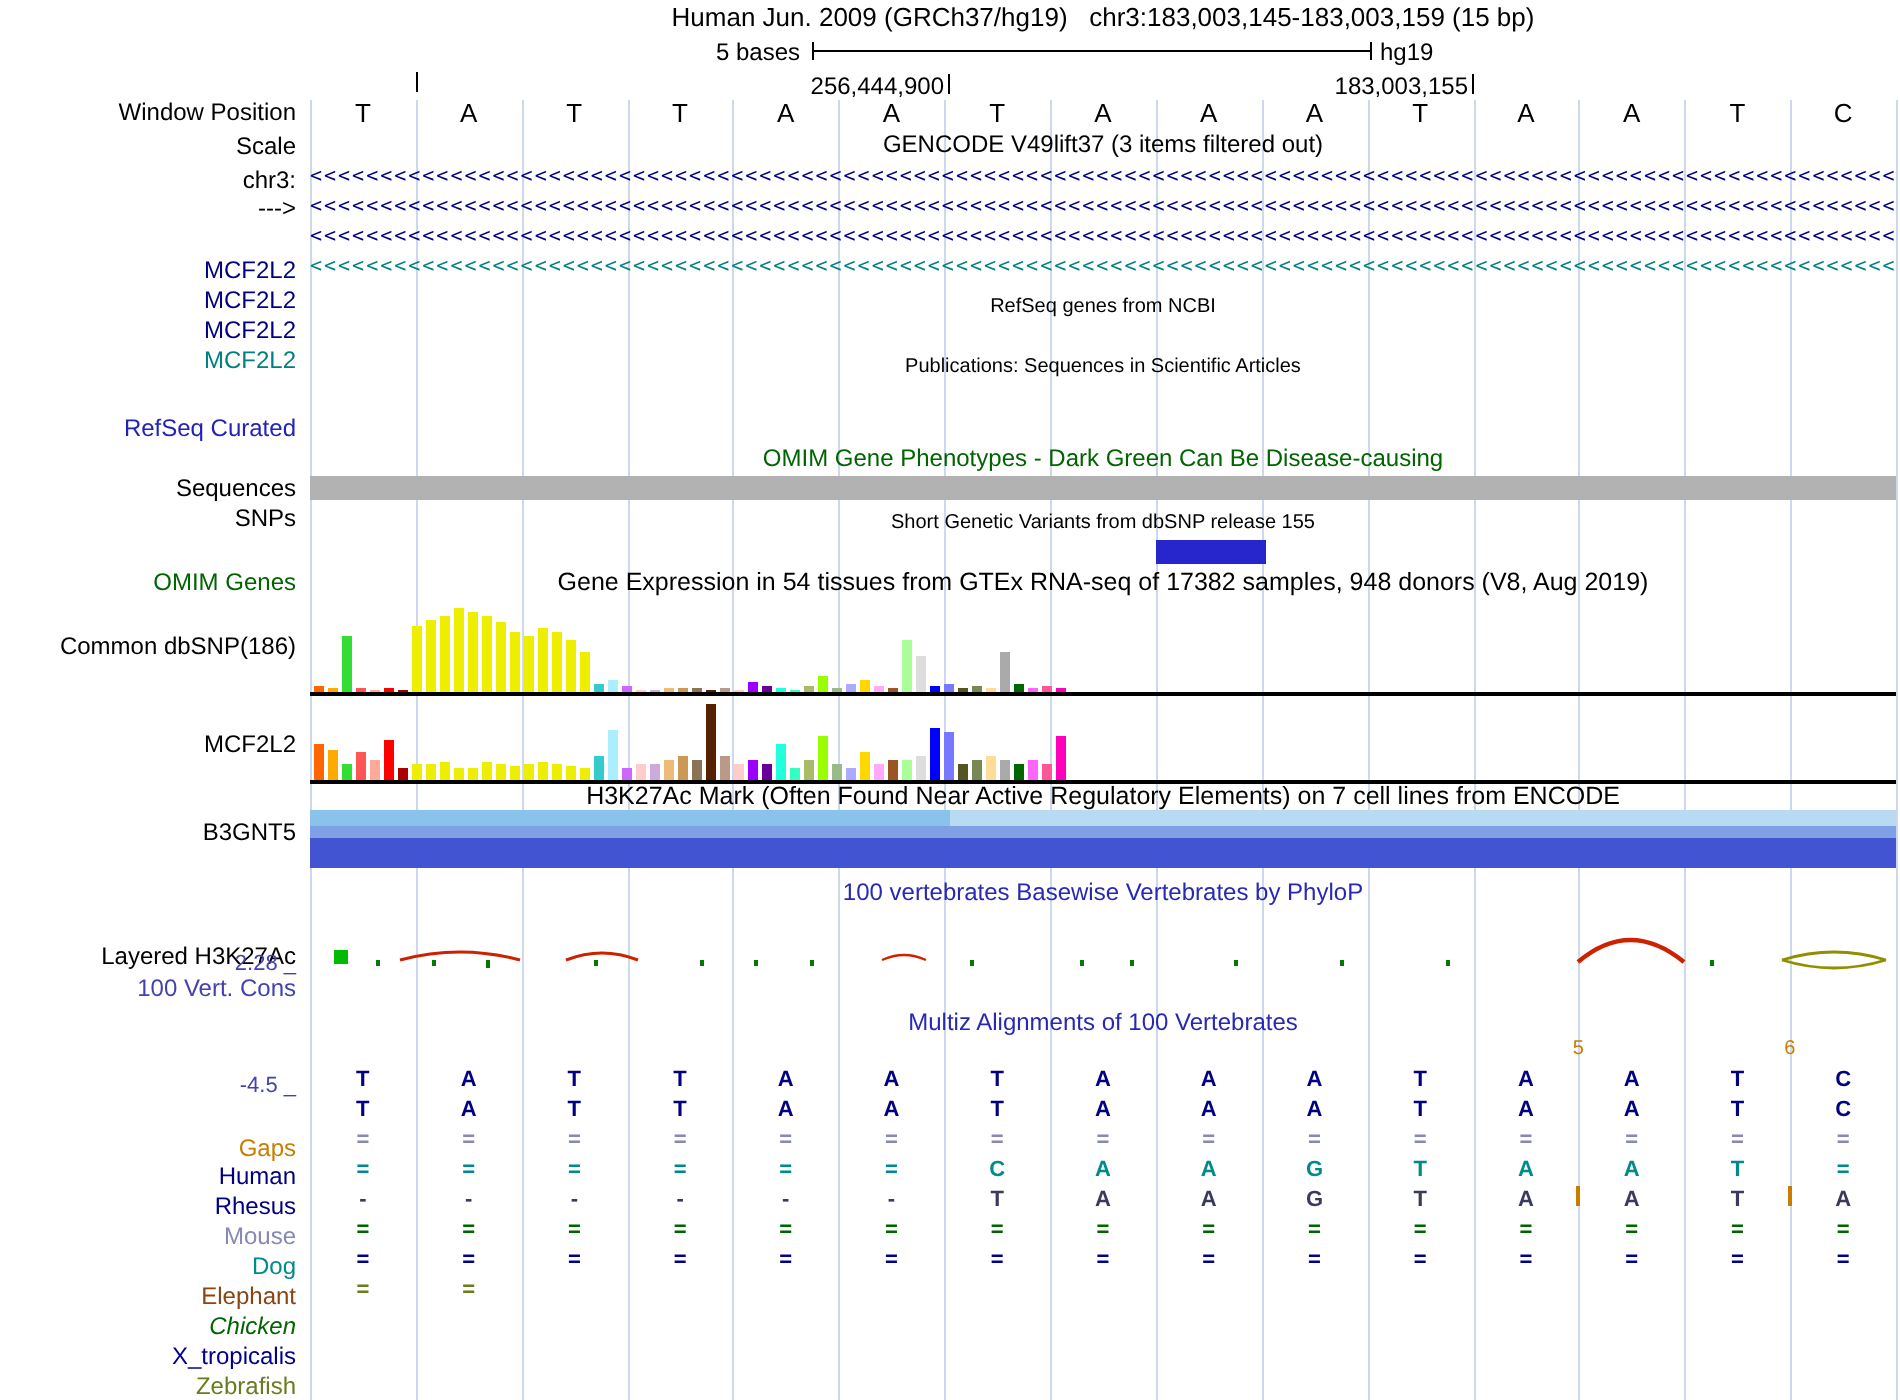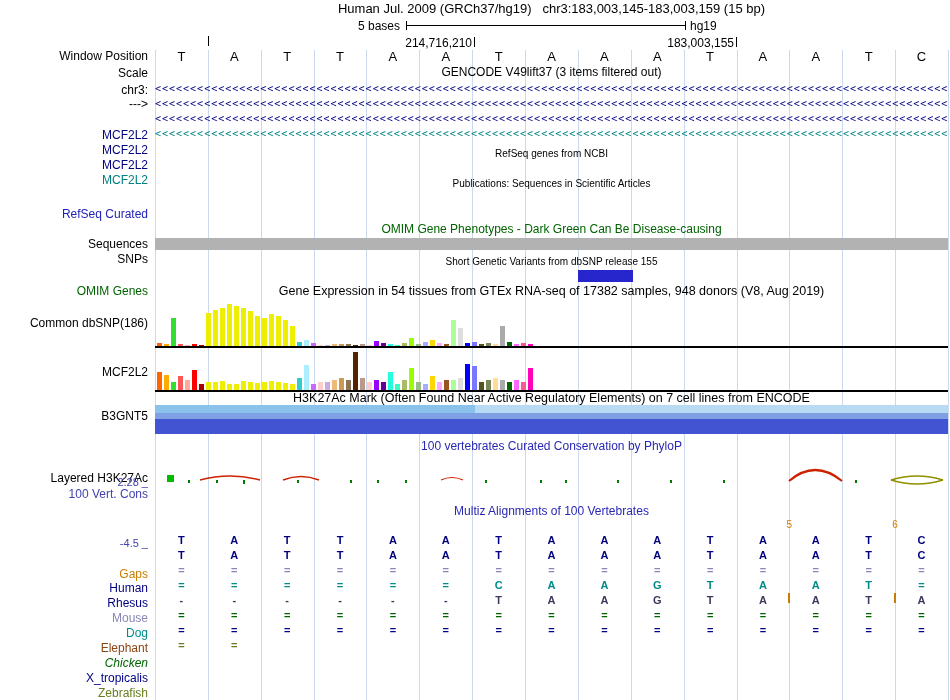--- a/index.html
+++ b/index.html
@@ -40,31 +40,31 @@
       <div class="gridline" style="left: 630.8px;"></div>
       <div class="gridline" style="left: 683.667px;"></div>
       <div class="gridline" style="left: 736.533px;"></div>
       <div class="gridline" style="left: 789.4px;"></div>
       <div class="gridline" style="left: 842.267px;"></div>
       <div class="gridline" style="left: 895.133px;"></div>
       <div class="gridline" style="left: 948px;"></div>
     </div>
 
   <div class="llabel" style="top:2px">Window Position</div>
-  <div class="ctitle" style="top:2px;font-size:13px;white-space:pre">Human Jul. 2009 (GRCh37/hg19)   chr3:183,003,145-183,003,159 (15 bp)</div>
+  <div class="ctitle" style="top:2px;font-size:13px;white-space:pre">Human Jun. 2009 (GRCh37/hg19)   chr3:183,003,145-183,003,159 (15 bp)</div>
 
   <div class="llabel" style="top:19px">Scale</div>
   <div style="position:absolute;top:19px;left:300px;width:100px;text-align:right">5 bases</div>
   <div class="scale-bar" style="top:21px;left:406px;width:278px">
       <div class="sb-line"></div>
     </div>
   <div style="position:absolute;top:19px;left:690px">hg19</div>
 
   <div class="llabel" style="top:36px">chr3:</div>
-  <div style="position:absolute;top:36px;left:354px;width:118px;text-align:right">214,716,210</div>
+  <div style="position:absolute;top:36px;left:354px;width:118px;text-align:right">256,444,900</div>
   <div class="tick" style="top:37px;left:474px;height:10px"></div>
   <div style="position:absolute;top:36px;left:616px;width:118px;text-align:right">183,003,155</div>
   <div class="tick" style="top:37px;left:736px;height:10px"></div>
   <div class="tick" style="top:36px;left:208px;height:10px"></div>
 
   <div class="llabel" style="top:50px">---&gt;</div>
   <div id="seq-row" style="position:absolute;top:50px;left:0;width:950px;height:14px">
       <span class="colcell seqletter" style="left: 181.433px;">T</span>
       <span class="colcell seqletter" style="left: 234.3px;">A</span>
       <span class="colcell seqletter" style="left: 287.167px;">T</span>
@@ -228,21 +228,21 @@
   <div class="ctitle" style="top:392px;font-size:12.5px">H3K27Ac Mark (Often Found Near Active Regulatory Elements) on 7 cell lines from ENCODE</div>
   <div class="llabel" style="top:424px">Layered H3K27Ac</div>
   <div style="position:absolute;top:405px;left:155px;width:793px;height:29px">
     <div class="band" style="top:0;left:0;width:793px;height:8px;background:#b8daf3"></div>
     <div class="band" style="top:0;left:0;width:320px;height:8px;background:#8ac2ec"></div>
     <div class="band" style="top:8px;left:0;width:793px;height:6px;background:#7fa0e4"></div>
     <div class="band" style="top:14px;left:0;width:793px;height:15px;background:#4254d2"></div>
   </div>
 
   <div class="llabel" style="top:428px;font-size:11px;color:#4242b0">2.28 _</div>
-  <div class="ctitle blue-title" style="top:440px">100 vertebrates Curated Conservation by PhyloP</div>
+  <div class="ctitle blue-title" style="top:440px">100 vertebrates Basewise Vertebrates by PhyloP</div>
   <div class="llabel" style="top:440px;color:#4242b0">100 Vert. Cons</div>
   <svg id="cons-svg" width="793" height="50" style="position:absolute;top:452px;left:155px">
       <rect x="12" y="23" width="7" height="7" fill="#00bb00"></rect>
       <path d="M45 28 Q 75 20 105 28" stroke="#cc2200" stroke-width="1.5" fill="none"></path>
       <path d="M128 28 Q 146 21 164 28" stroke="#cc2200" stroke-width="1.5" fill="none"></path>
       <path d="M286 28 Q 297 23 308 28" stroke="#cc2200" stroke-width="1.2" fill="none"></path>
       <path d="M634 29 Q 660 7 687 29" stroke="#cc2200" stroke-width="2.2" fill="none"></path>
       <path d="M736 28 Q 762 20 788 28" stroke="#8f8f00" stroke-width="1.4" fill="none"></path>
       <path d="M736 28 Q 762 36 788 28" stroke="#8f8f00" stroke-width="1.4" fill="none"></path>
       <rect x="33" y="28" width="2" height="3" fill="#007a00"></rect>

